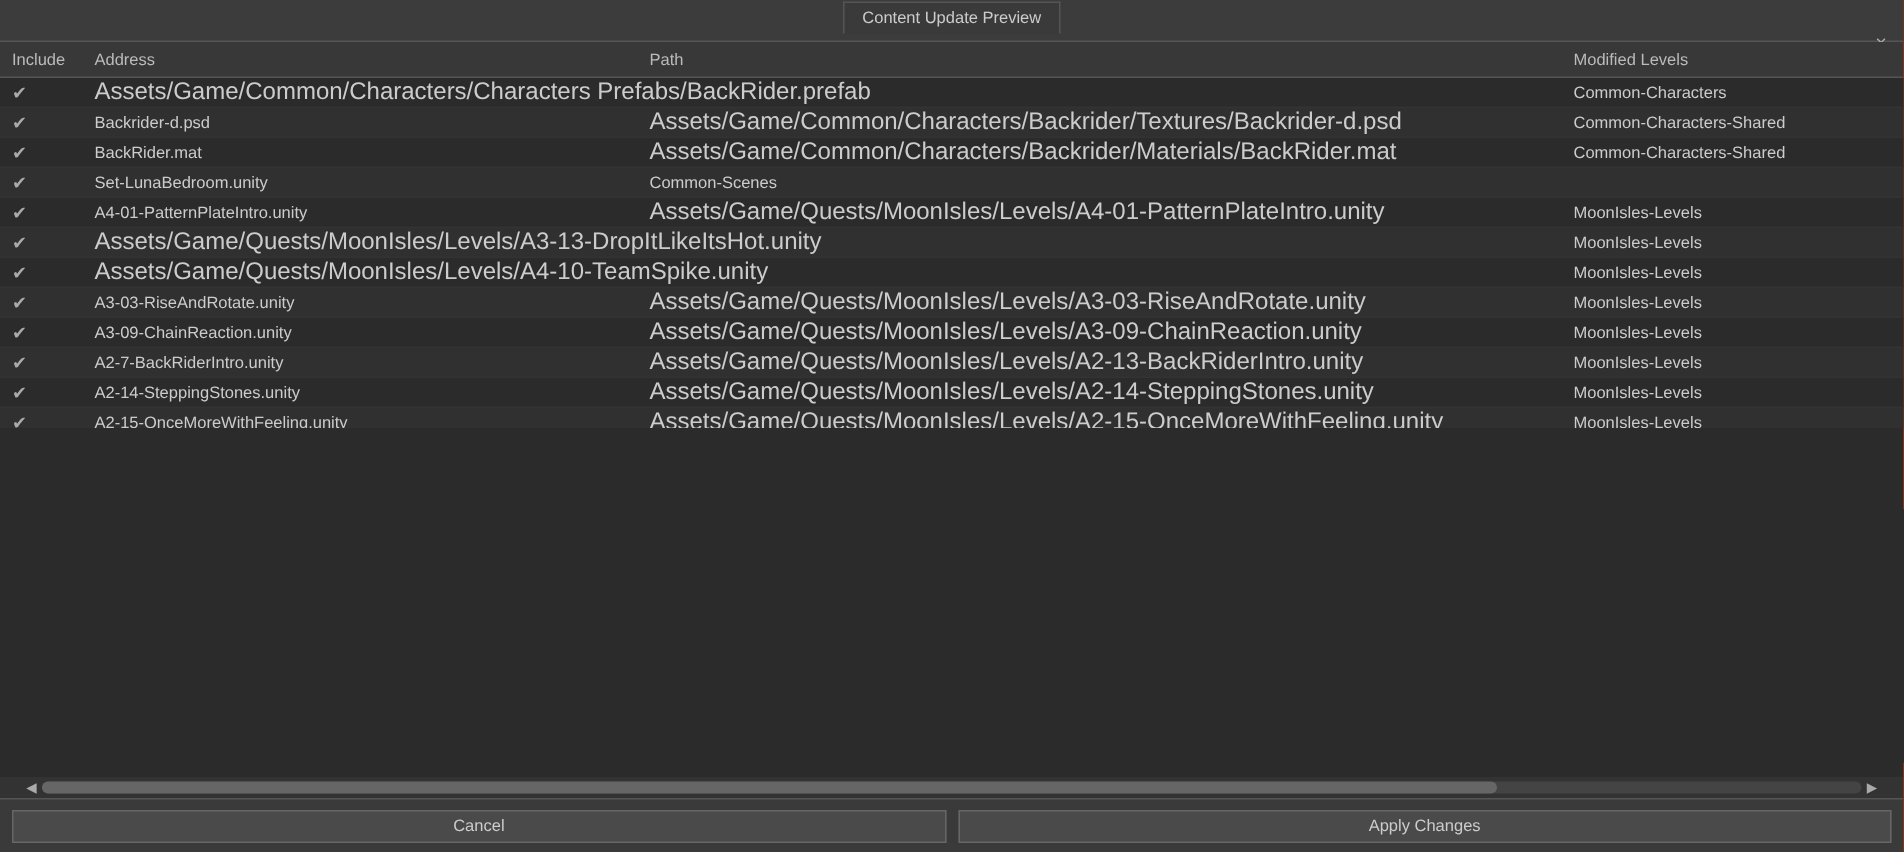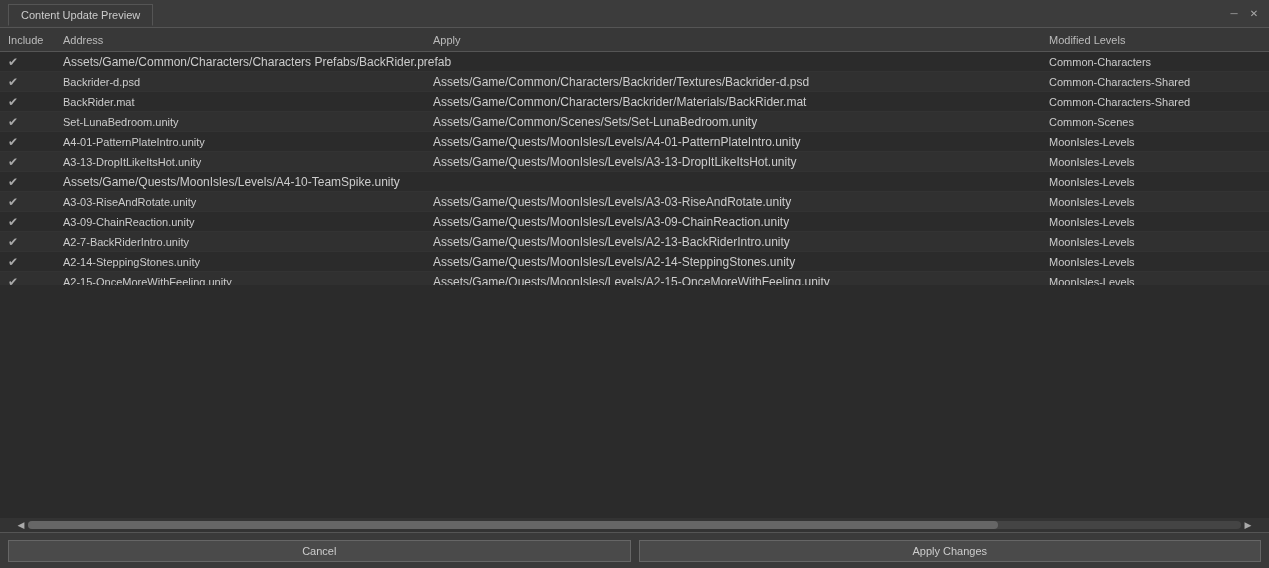--- a/index.html
+++ b/index.html
@@ -16,20 +16,21 @@
     }
 
     .title-bar {
       background: #3c3c3c;
       height: 28px;
       display: flex;
       align-items: center;
       padding: 0 8px;
       border-bottom: 1px solid #555;
       flex-shrink: 0;
+      flex-direction: column;
     }
 
     .tab {
       background: #3a3a3a;
       border: 1px solid #555;
       border-bottom: 1px solid #3a3a3a;
       padding: 4px 12px;
       font-size: 11px;
       color: #ccc;
       position: relative;
@@ -144,21 +145,21 @@
       font-size: 11px;
       color: #ccc;
       padding-left: 4px;
       white-space: nowrap;
       overflow: hidden;
       text-overflow: ellipsis;
     }
 
     .cell-path {
       flex: 1;
-      font-size: 12px;
+      font-size: 16px;
       color: #ccc;
       padding-left: 4px;
       white-space: nowrap;
       overflow: hidden;
       text-overflow: ellipsis;
     }
 
     .cell-group {
       width: 220px;
       flex-shrink: 0;
@@ -263,21 +264,21 @@
     <div class="win-btn">
       <span>✕</span>
     </div>
   </div>
 </div>
 
 <div class="content-area">
   <div class="table-header">
     <div class="col-include">Include</div>
     <div class="col-address">Address</div>
-    <div class="col-path">Apply</div>
+    <div class="col-path">Path</div>
     <div class="col-group">Modified Levels</div>
   </div>
 
   <div class="table-body" id="table-body">
   <div class="table-row">
       <div class="cell-include">
         <span class="checkmark">✔</span>
       </div>
       <div class="cell-path">Assets/Game/Common/Characters/Characters Prefabs/BackRider.prefab</div>
       <div class="cell-group">Common-Characters</div>
@@ -296,36 +297,34 @@
       </div>
       <div class="cell-address">BackRider.mat</div>
       <div class="cell-path">Assets/Game/Common/Characters/Backrider/Materials/BackRider.mat</div>
       <div class="cell-group">Common-Characters-Shared</div>
     </div>
       <div class="table-row">
       <div class="cell-include">
         <span class="checkmark">✔</span>
       </div>
       <div class="cell-address">Set-LunaBedroom.unity</div>
-      <div class="cell-path">Assets/Game/Common/Scenes/Sets/Set-LunaBedroom.unity</div>
       <div class="cell-group">Common-Scenes</div>
     </div>
       <div class="table-row">
       <div class="cell-include">
         <span class="checkmark">✔</span>
       </div>
       <div class="cell-address">A4-01-PatternPlateIntro.unity</div>
       <div class="cell-path">Assets/Game/Quests/MoonIsles/Levels/A4-01-PatternPlateIntro.unity</div>
       <div class="cell-group">MoonIsles-Levels</div>
     </div>
       <div class="table-row">
       <div class="cell-include">
         <span class="checkmark">✔</span>
       </div>
-      <div class="cell-address">A3-13-DropItLikeItsHot.unity</div>
       <div class="cell-path">Assets/Game/Quests/MoonIsles/Levels/A3-13-DropItLikeItsHot.unity</div>
       <div class="cell-group">MoonIsles-Levels</div>
     </div>
       <div class="table-row">
       <div class="cell-include">
         <span class="checkmark">✔</span>
       </div>
       <div class="cell-path">Assets/Game/Quests/MoonIsles/Levels/A4-10-TeamSpike.unity</div>
       <div class="cell-group">MoonIsles-Levels</div>
     </div>

